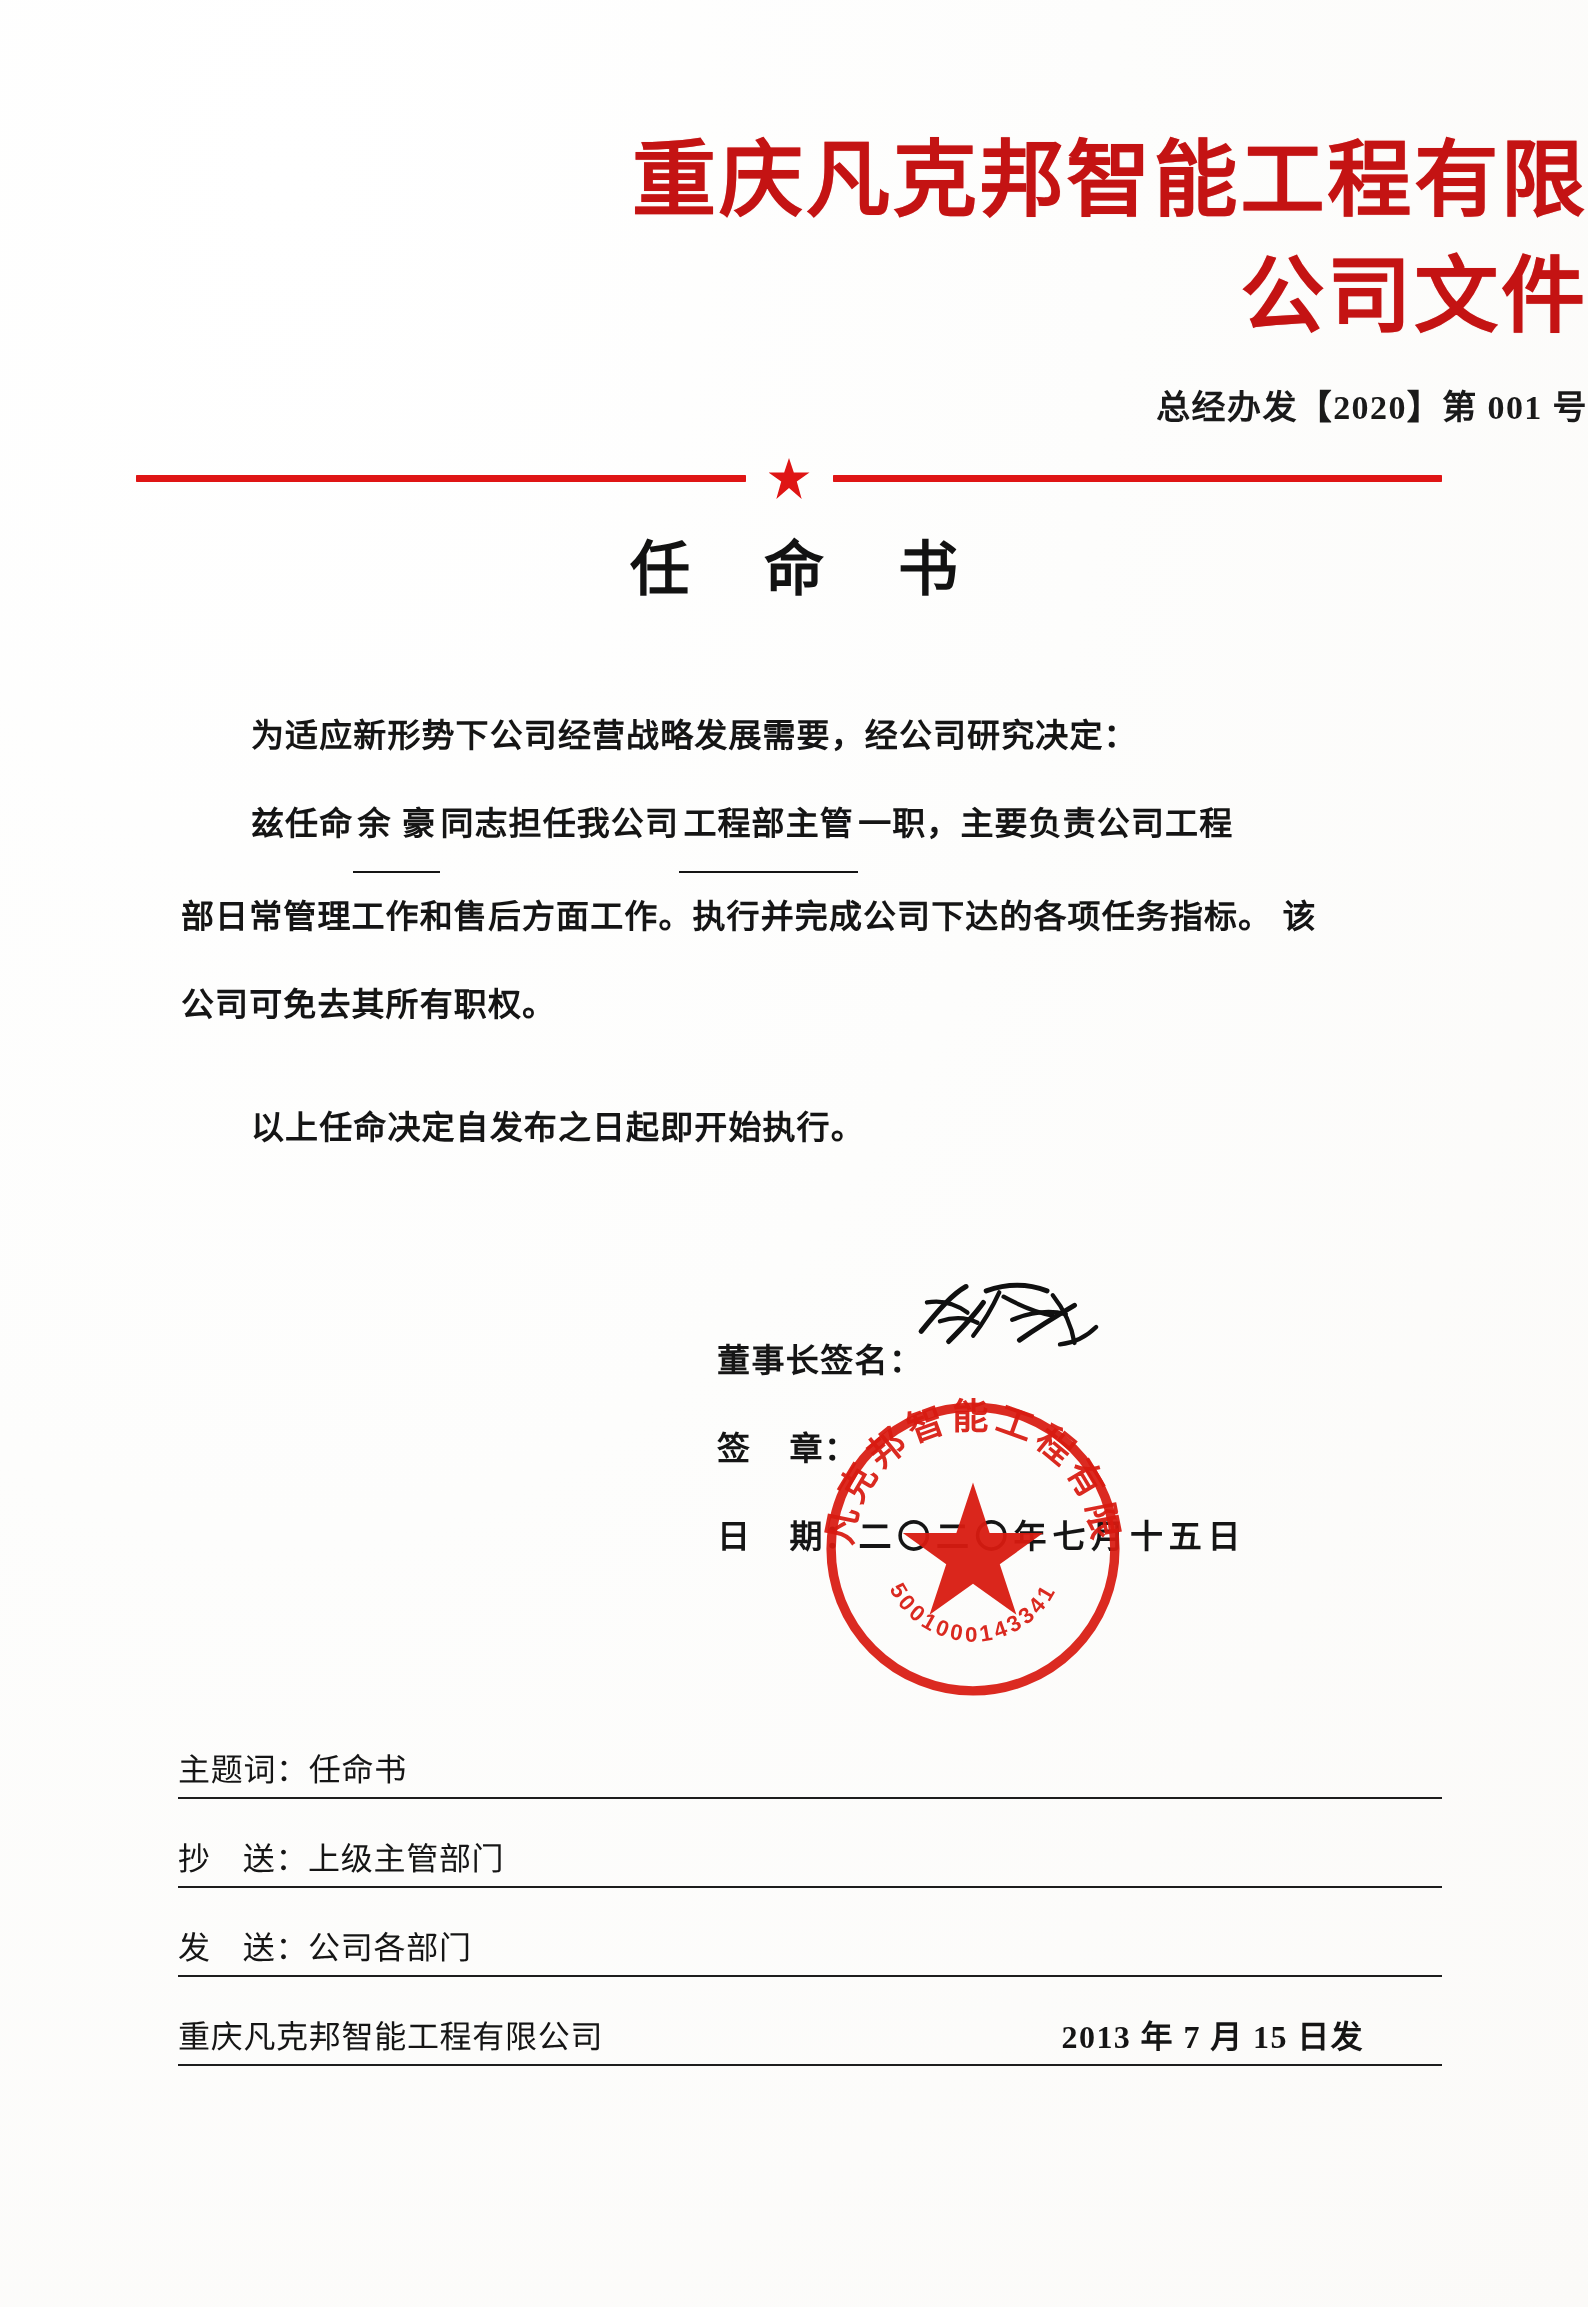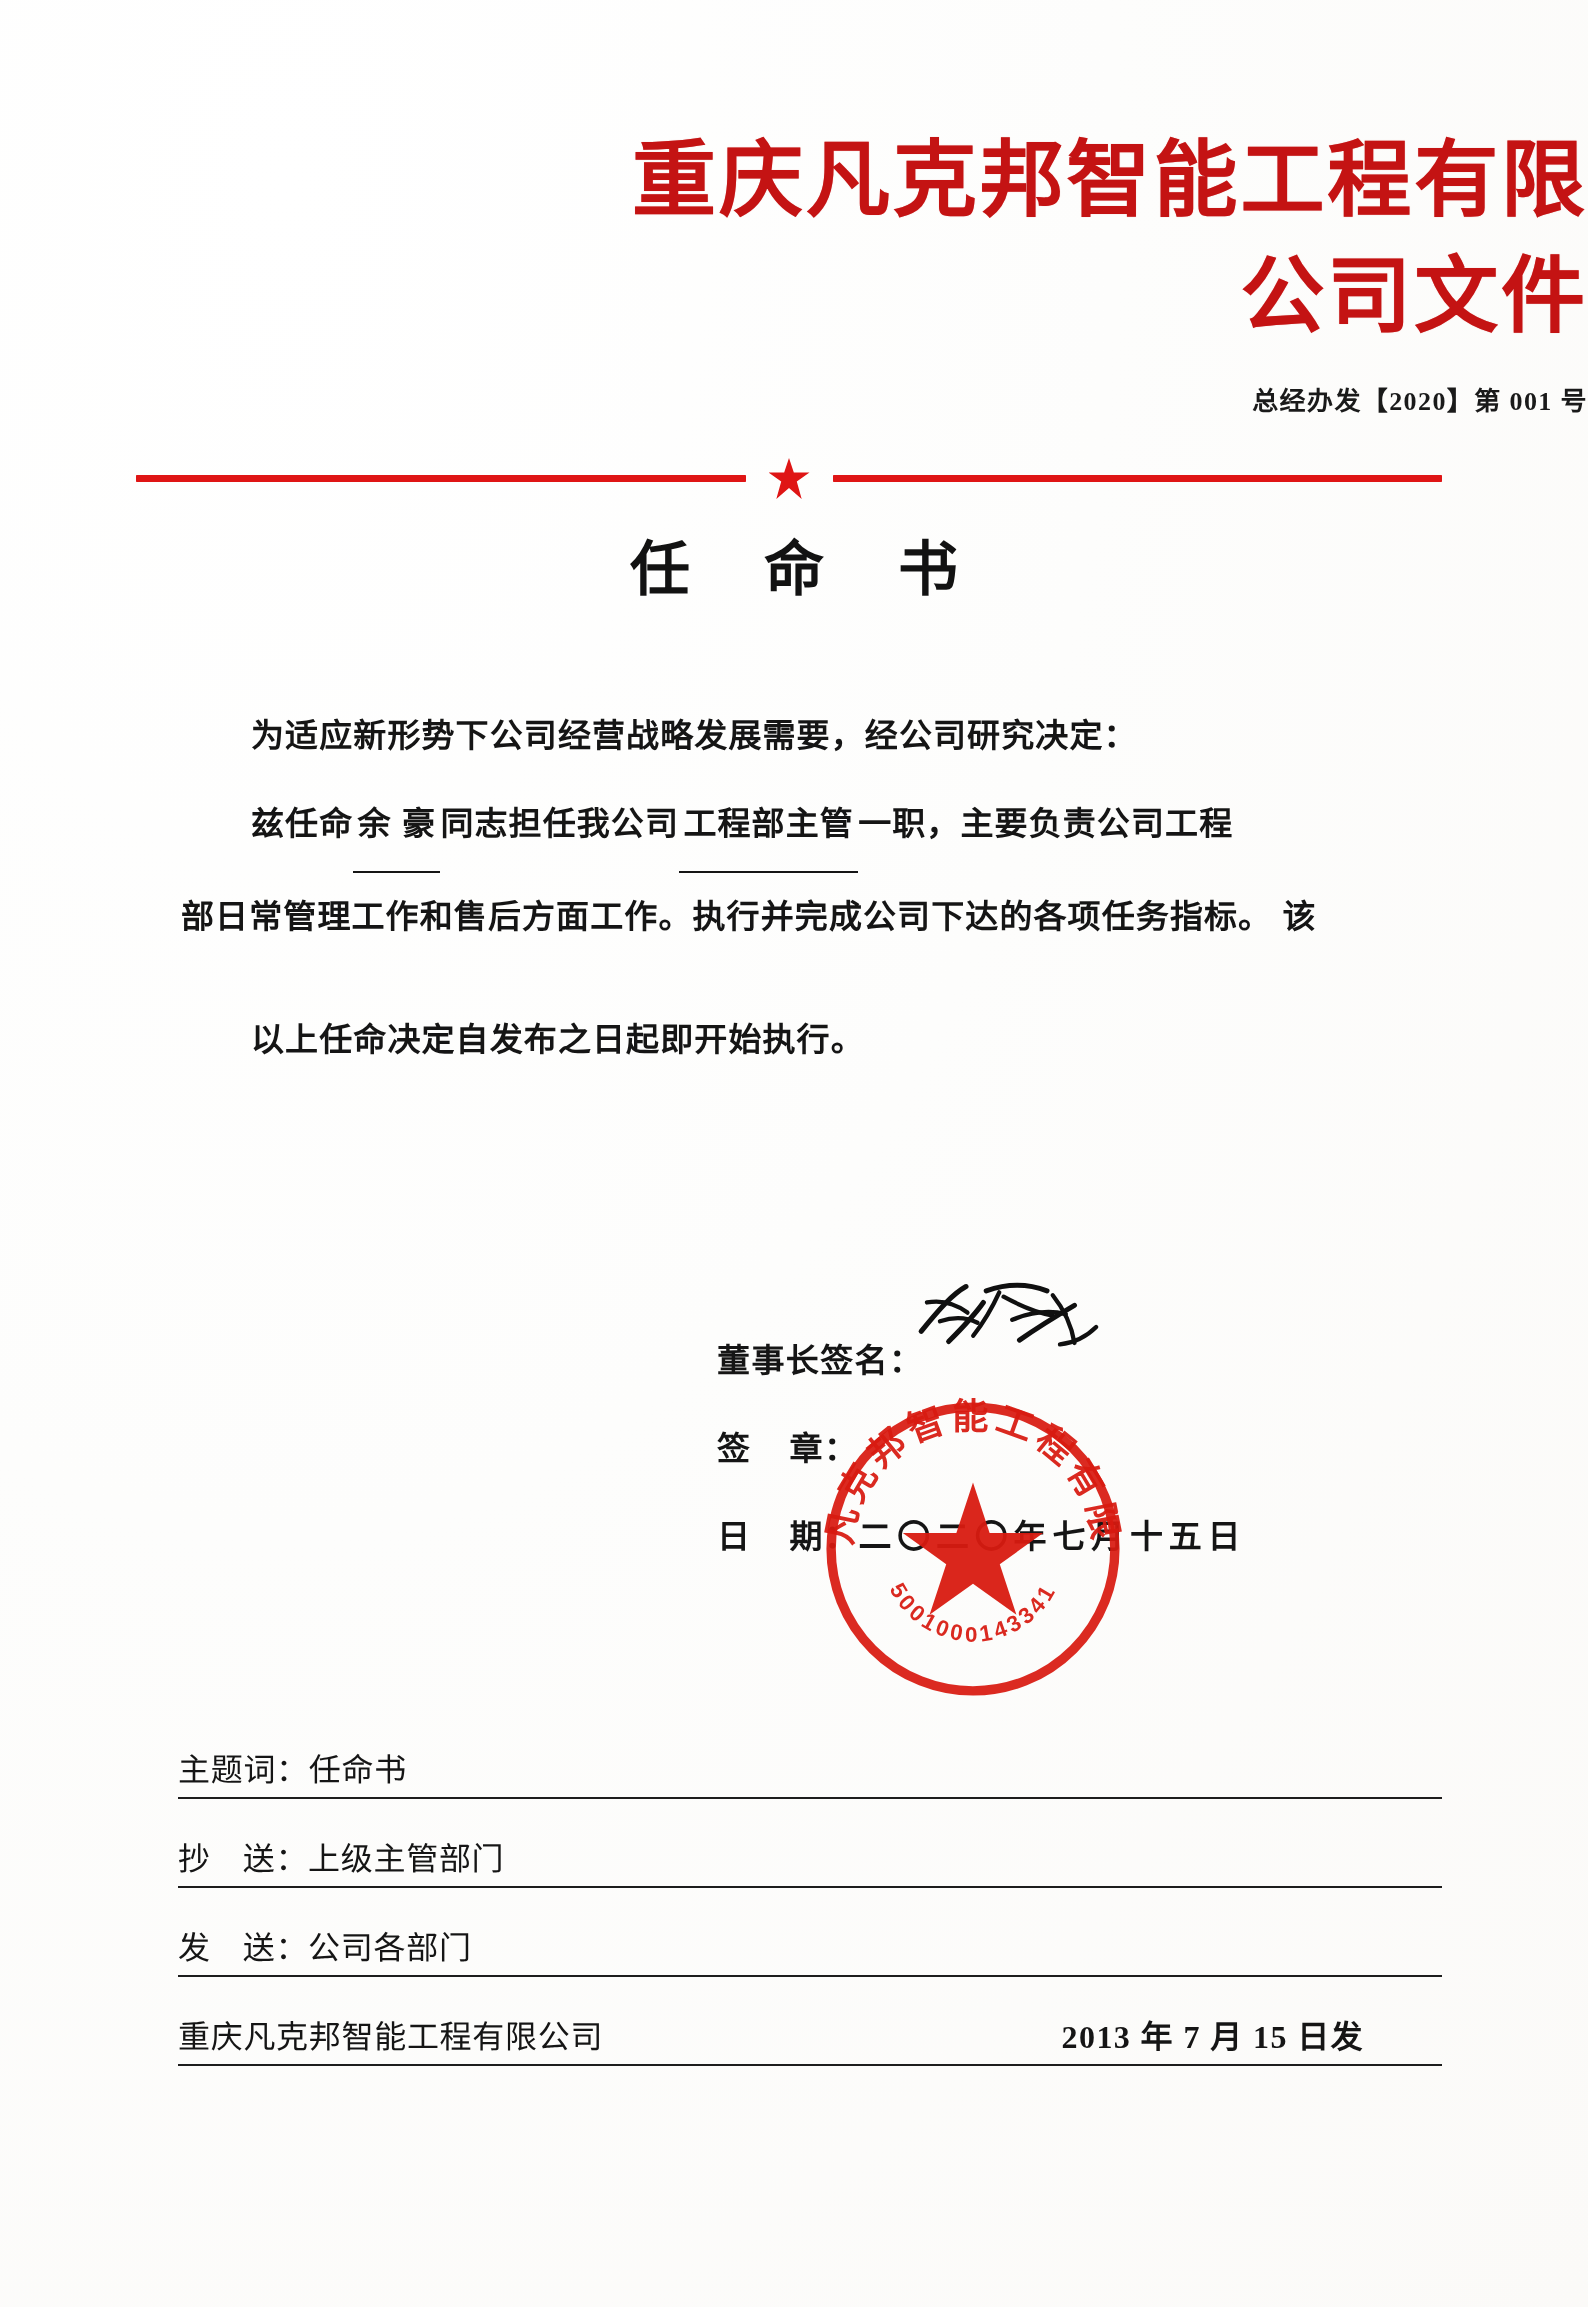--- a/index.html
+++ b/index.html
@@ -39,21 +39,21 @@
     font-size: 84px;
     line-height: 1.38;
     letter-spacing: 2.9px;
     text-shadow: 0 0 0.7px rgba(196,19,19,0.55);
   }
 
   .doc-number {
     margin-top: 25px;
     font-family: "Liberation Serif", "DejaVu Serif", serif;
     font-weight: 700;
-    font-size: 26px;
+    font-size: 34px;
     letter-spacing: 1.4px;
     color: #1a1a1a;
   }
 
   
   .red-rule {
     position: absolute;
     top: 464px;
     left: 136px;
     width: 1306px;
@@ -242,20 +242,21 @@
 
     <div class="body-line indent">为适应新形势下公司经营战略发展需要，经公司研究决定：</div>
 
     <div class="body-line indent">
       <span>兹任命</span><span class="blank">余 豪</span><span>同志担任我公司</span><span class="blank">工程部主管</span><span>一职，主要负责公司工程</span>
     </div>
 
     <div class="body-line">部日常管理工作和售后方面工作。执行并完成公司下达的各项任务指标。 该</div>
 
 
+    <div class="body-line">公司可免去其所有职权。</div>
 
     <div class="gap-after"></div>
 
     <div class="body-line indent">以上任命决定自发布之日起即开始执行。</div>
   </div>
 
   <div class="sign-block">
 
     <div class="sign-row">
       <span class="sign-label">董事长签名：</span>

